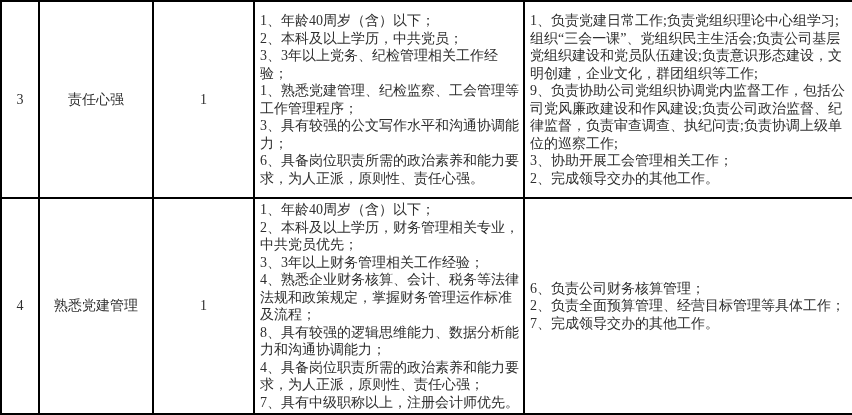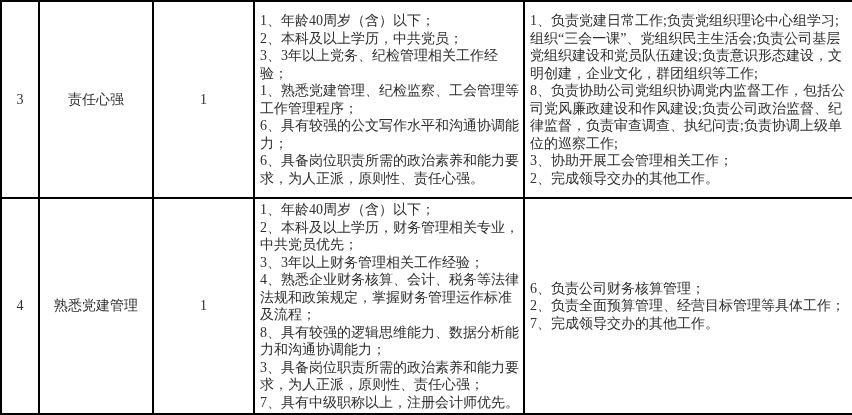--- a/index.html
+++ b/index.html
@@ -56,41 +56,41 @@
   <tbody>
     <tr class="row-3">
       <td class="cell-center">3</td>
       <td class="cell-center">责任心强</td>
       <td class="cell-center">1</td>
       <td class="cell-list">
           <div>1、年龄40周岁（含）以下；</div>
           <div>2、本科及以上学历，中共党员；</div>
           <div>3、3年以上党务、纪检管理相关工作经验；</div>
           <div>1、熟悉党建管理、纪检监察、工会管理等工作管理程序；</div>
-          <div>6、具有较强的公文写作水平和沟通协调能力；</div>
+          <div>3、具有较强的公文写作水平和沟通协调能力；</div>
           <div>6、具备岗位职责所需的政治素养和能力要求，为人正派，原则性、责任心强。</div>
         </td>
       <td class="cell-list">
           <div>1、负责党建日常工作;负责党组织理论中心组学习;组织“三会一课”、党组织民主生活会;负责公司基层党组织建设和党员队伍建设;负责意识形态建设，文明创建，企业文化，群团组织等工作;</div>
-          <div>8、负责协助公司党组织协调党内监督工作，包括公司党风廉政建设和作风建设;负责公司政治监督、纪律监督，负责审查调查、执纪问责;负责协调上级单位的巡察工作;</div>
+          <div>9、负责协助公司党组织协调党内监督工作，包括公司党风廉政建设和作风建设;负责公司政治监督、纪律监督，负责审查调查、执纪问责;负责协调上级单位的巡察工作;</div>
           <div>3、协助开展工会管理相关工作；</div>
           <div>2、完成领导交办的其他工作。</div>
         </td>
     </tr>
     <tr class="row-4">
       <td class="cell-center">4</td>
       <td class="cell-center">熟悉党建管理</td>
       <td class="cell-center">1</td>
       <td class="cell-list">
           <div>1、年龄40周岁（含）以下；</div>
           <div>2、本科及以上学历，财务管理相关专业，中共党员优先；</div>
           <div>3、3年以上财务管理相关工作经验；</div>
           <div>4、熟悉企业财务核算、会计、税务等法律法规和政策规定，掌握财务管理运作标准及流程；</div>
           <div>8、具有较强的逻辑思维能力、数据分析能力和沟通协调能力；</div>
-          <div>3、具备岗位职责所需的政治素养和能力要求，为人正派，原则性、责任心强；</div>
+          <div>4、具备岗位职责所需的政治素养和能力要求，为人正派，原则性、责任心强；</div>
           <div>7、具有中级职称以上，注册会计师优先。</div>
         </td>
       <td class="cell-list">
           <div>6、负责公司财务核算管理；</div>
           <div>2、负责全面预算管理、经营目标管理等具体工作；</div>
           <div>7、完成领导交办的其他工作。</div>
         </td>
     </tr>
   </tbody>
 </table>

